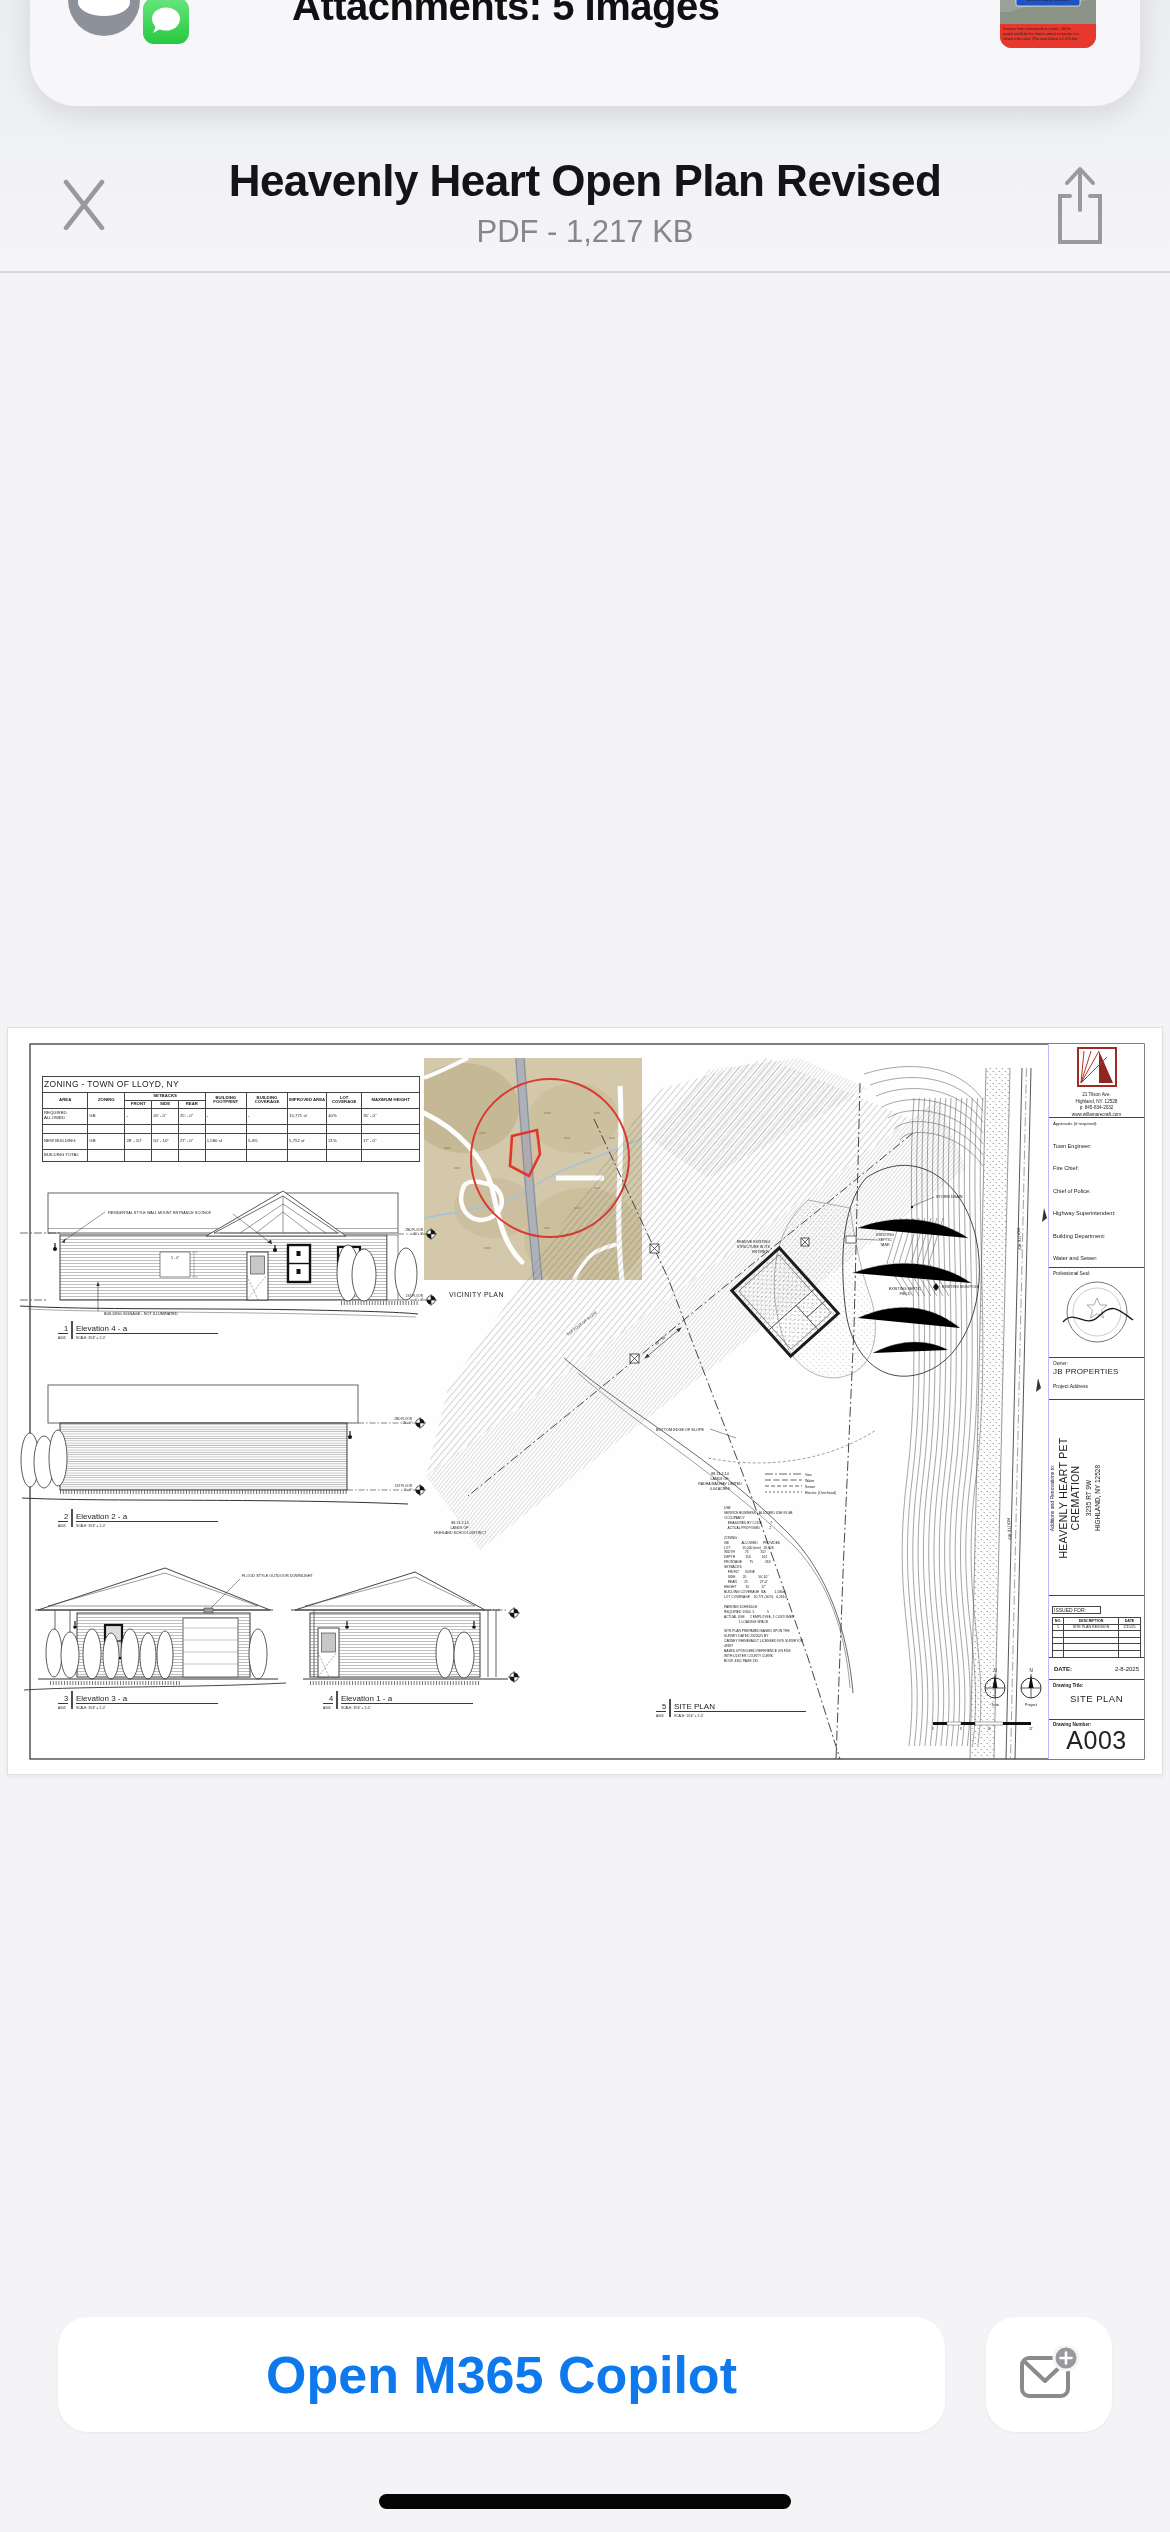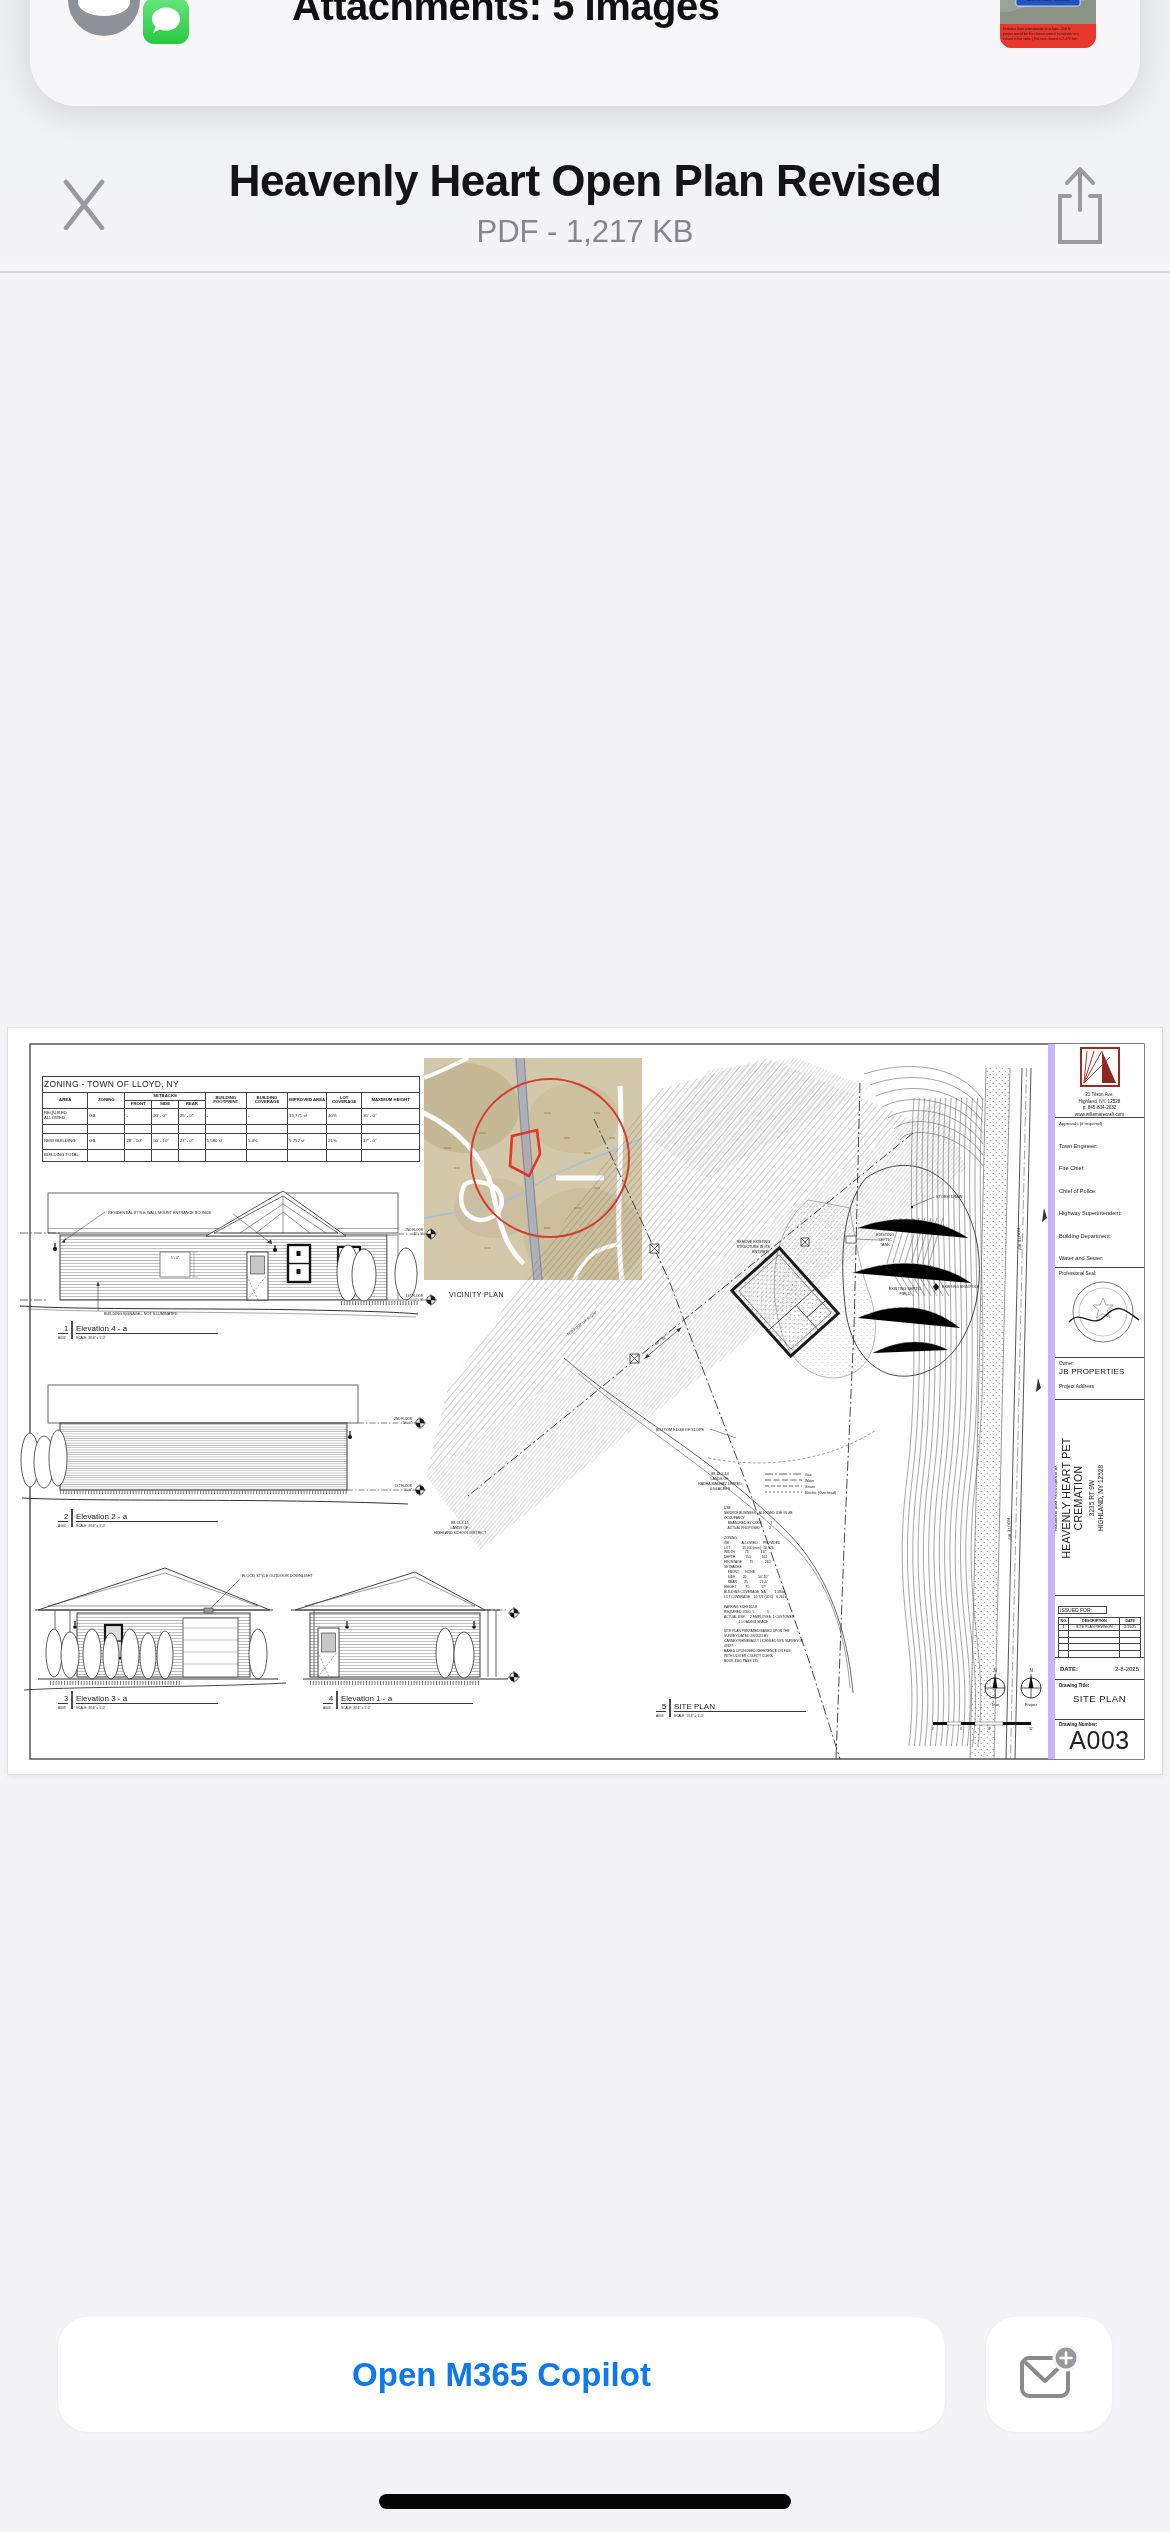--- a/index.html
+++ b/index.html
@@ -38,21 +38,21 @@
   .ztable table{border-collapse:collapse;width:378px;table-layout:fixed;}
   .ztable td,.ztable th{border:0.6px solid #444;font-size:4.3px;line-height:1.15;color:#222;
         padding:1px 1px;font-weight:400;overflow:hidden;}
   .ztable .ttl{font-size:8.5px;height:13px;font-weight:400;letter-spacing:.3px;}
   .ztable .hdr{font-weight:700;font-size:4.3px;}
   .ztable .r1{height:16px;} .ztable .r2{height:9px;} .ztable .r3{height:16px;} .ztable .r4{height:12px;}
   .notes{position:absolute;left:716px;top:478px;width:124px;font-size:3.3px;line-height:1.5;
          color:#222;white-space:pre;}
   
   .tblock{position:absolute;left:1040px;top:16px;width:96px;height:715px;background:#fff;
-          border-left:7px solid #c4b5fd;box-sizing:border-box;color:#222;}
+          border-left:1px solid #c4b5fd;box-sizing:border-box;color:#222;}
   .tb{border-bottom:1px solid #444;box-sizing:border-box;position:relative;overflow:hidden;}
   .tb-logo{height:74px;text-align:center;}
   .addr{font-size:4.6px;line-height:1.45;margin-top:1px;}
   .tb-approvals{height:150px;padding:3px 4px;}
   .apr-h{font-size:4.4px;}
   .apr{font-size:5.6px;margin-top:16.5px;}
   .tb-seal{height:90px;padding:3px 4px;}
   .lbl{font-size:4.6px;}
   .tb-owner{height:42px;padding:3px 4px;}
   .owner{font-size:8px;margin-top:1px;letter-spacing:.2px;}
@@ -73,21 +73,21 @@
   .d-l{font-size:6px;font-weight:700;} .d-v{font-size:6px;}
   .tb-title{height:40px;padding:3px 4px;}
   .dt{font-size:9.5px;text-align:center;margin-top:5px;letter-spacing:.5px;}
   .tb-number{height:38px;padding:2px 4px;border-bottom:none;}
   .dn{font-size:25px;text-align:center;margin-top:-1px;letter-spacing:.5px;}
   .b{font-weight:700;}
   
   .open-btn{position:absolute;left:58px;top:2317px;width:887px;height:115px;background:#fff;
             border-radius:30px;box-shadow:0 1px 3px rgba(0,0,0,.05);
             display:flex;align-items:center;justify-content:center;}
-  .open-btn span{font-size:33px;font-weight:600;color:#0d79ec;}
+  .open-btn span{font-size:52px;font-weight:600;color:#0d79ec;}
   .env-btn{position:absolute;left:986px;top:2317px;width:126px;height:115px;background:#fff;
            border-radius:30px;box-shadow:0 1px 3px rgba(0,0,0,.05);
            display:flex;align-items:center;justify-content:center;}
   .home-ind{position:absolute;left:379px;top:2494px;width:412px;height:15px;border-radius:8px;
             background:#050505;}
   text{fill:#222;font-family:"Liberation Sans",sans-serif;}
 </style>
 </head>
 <body>
 

